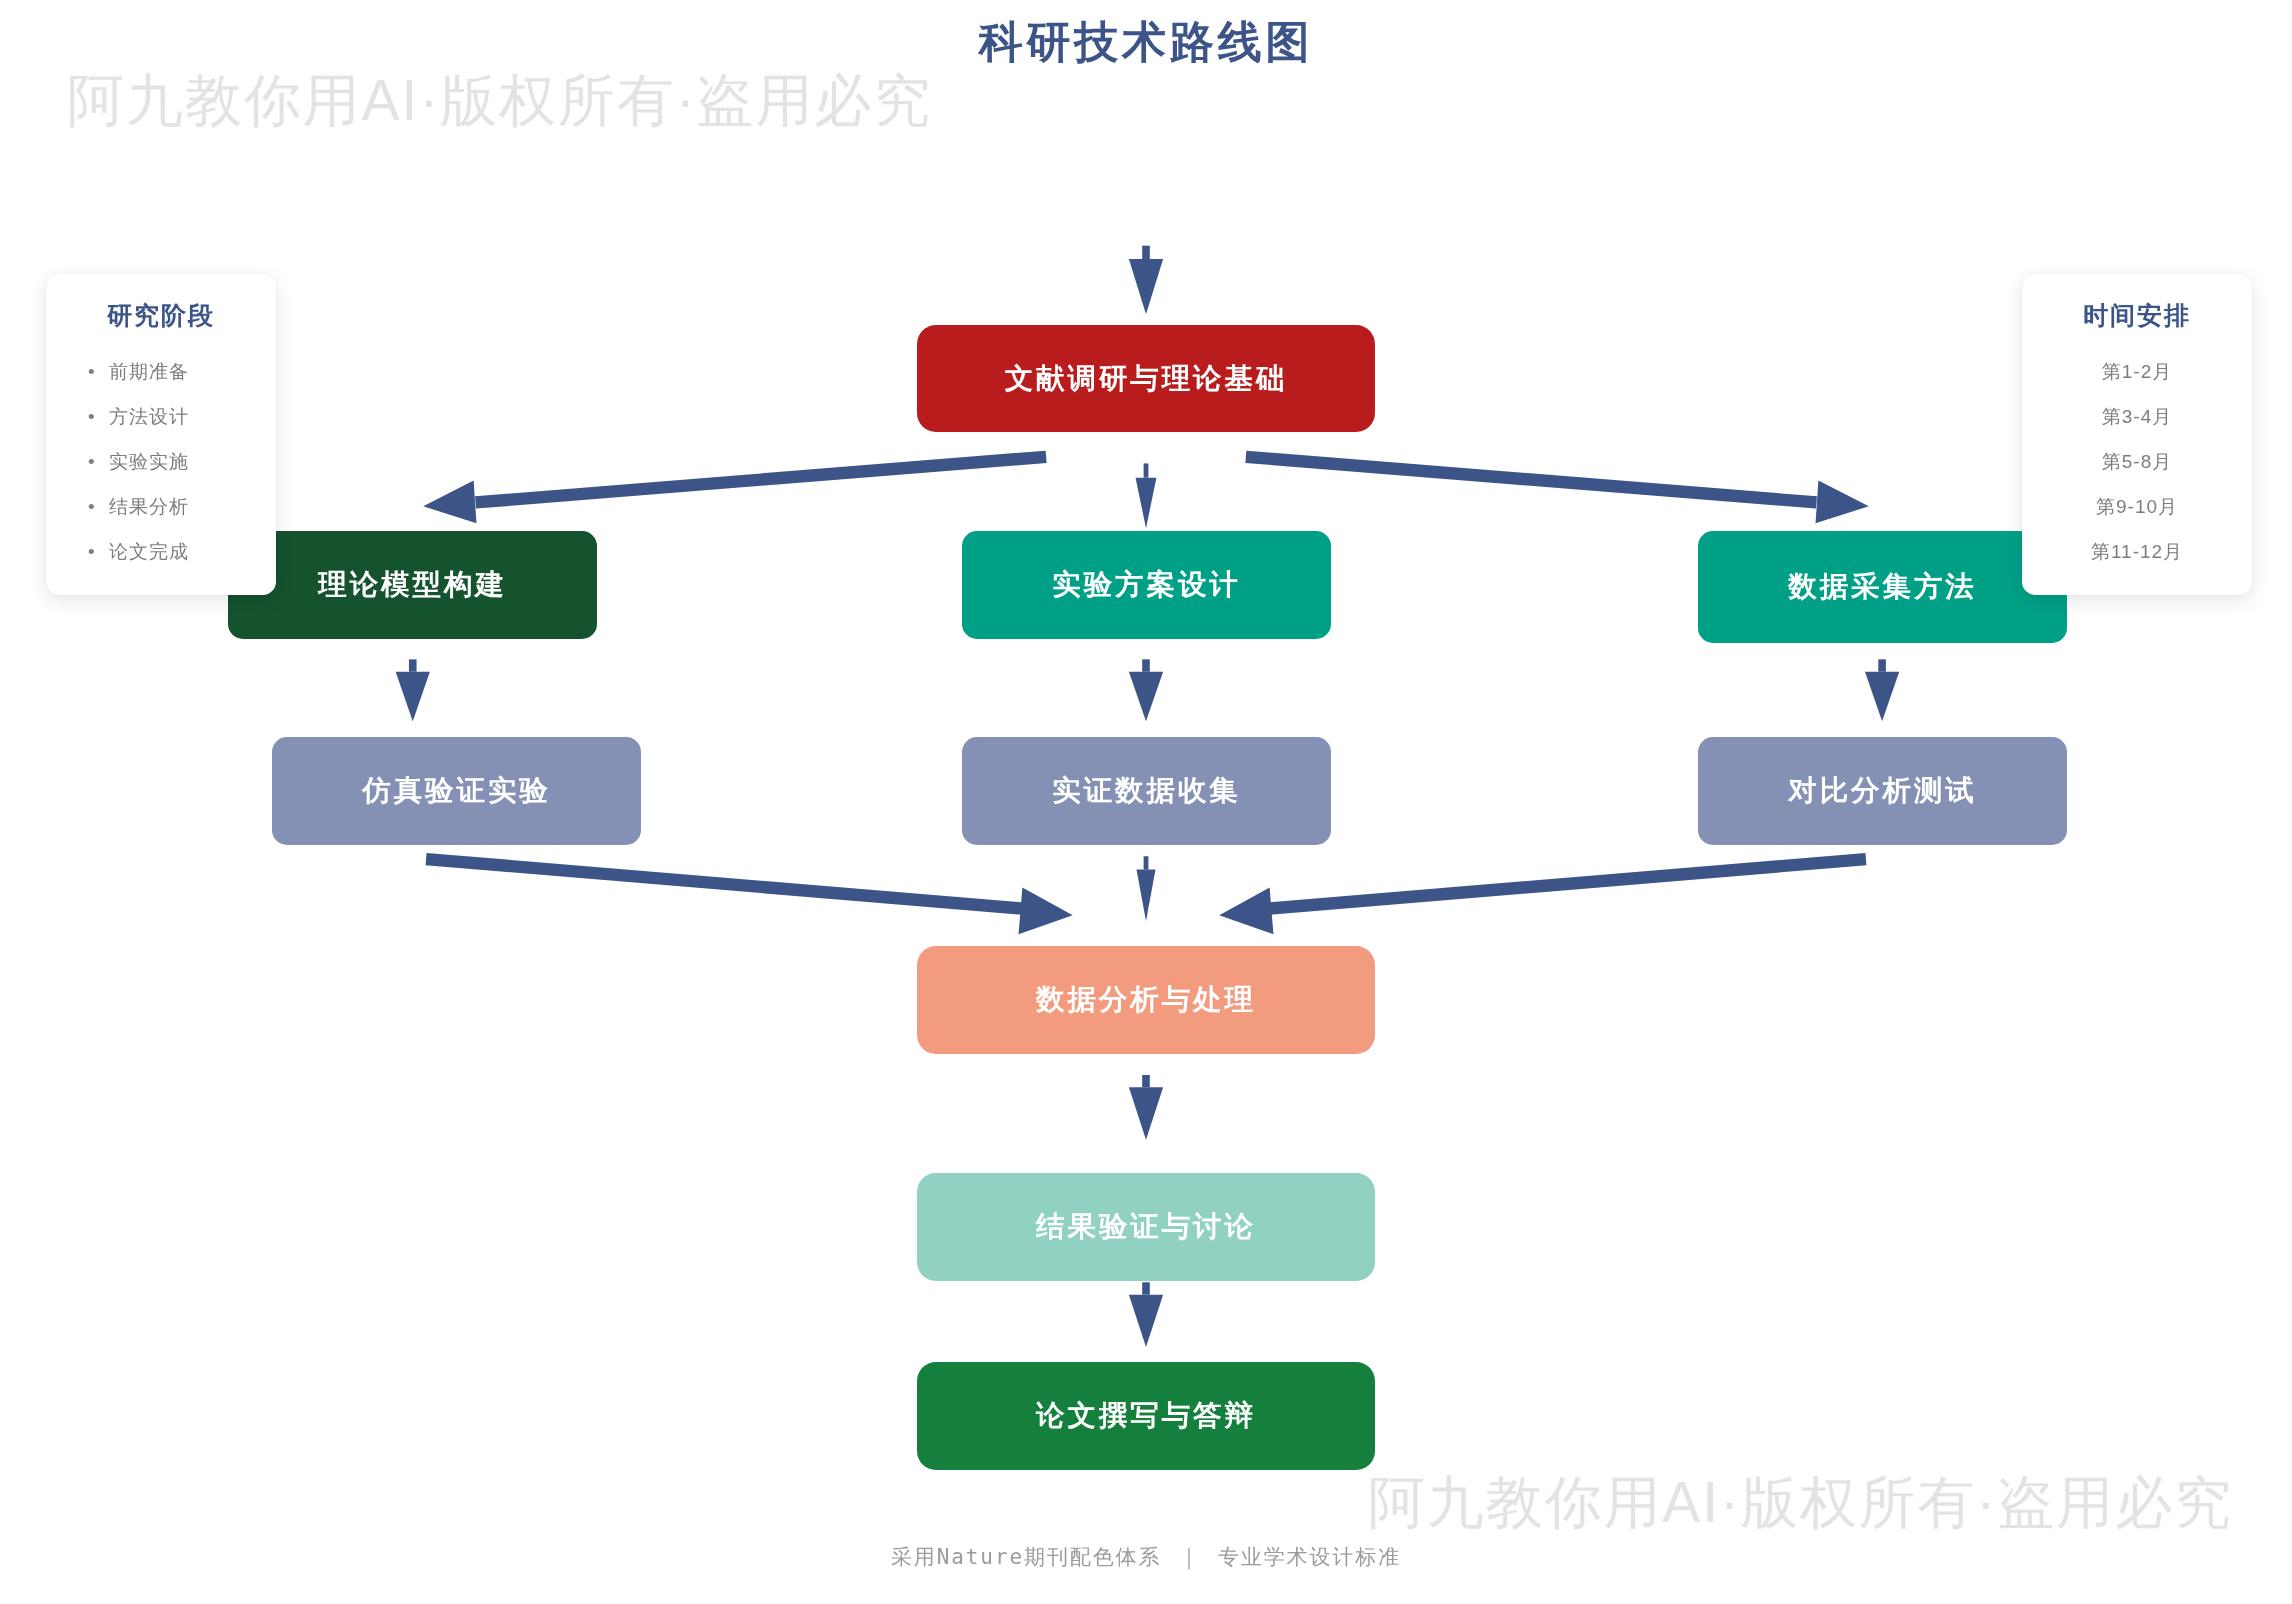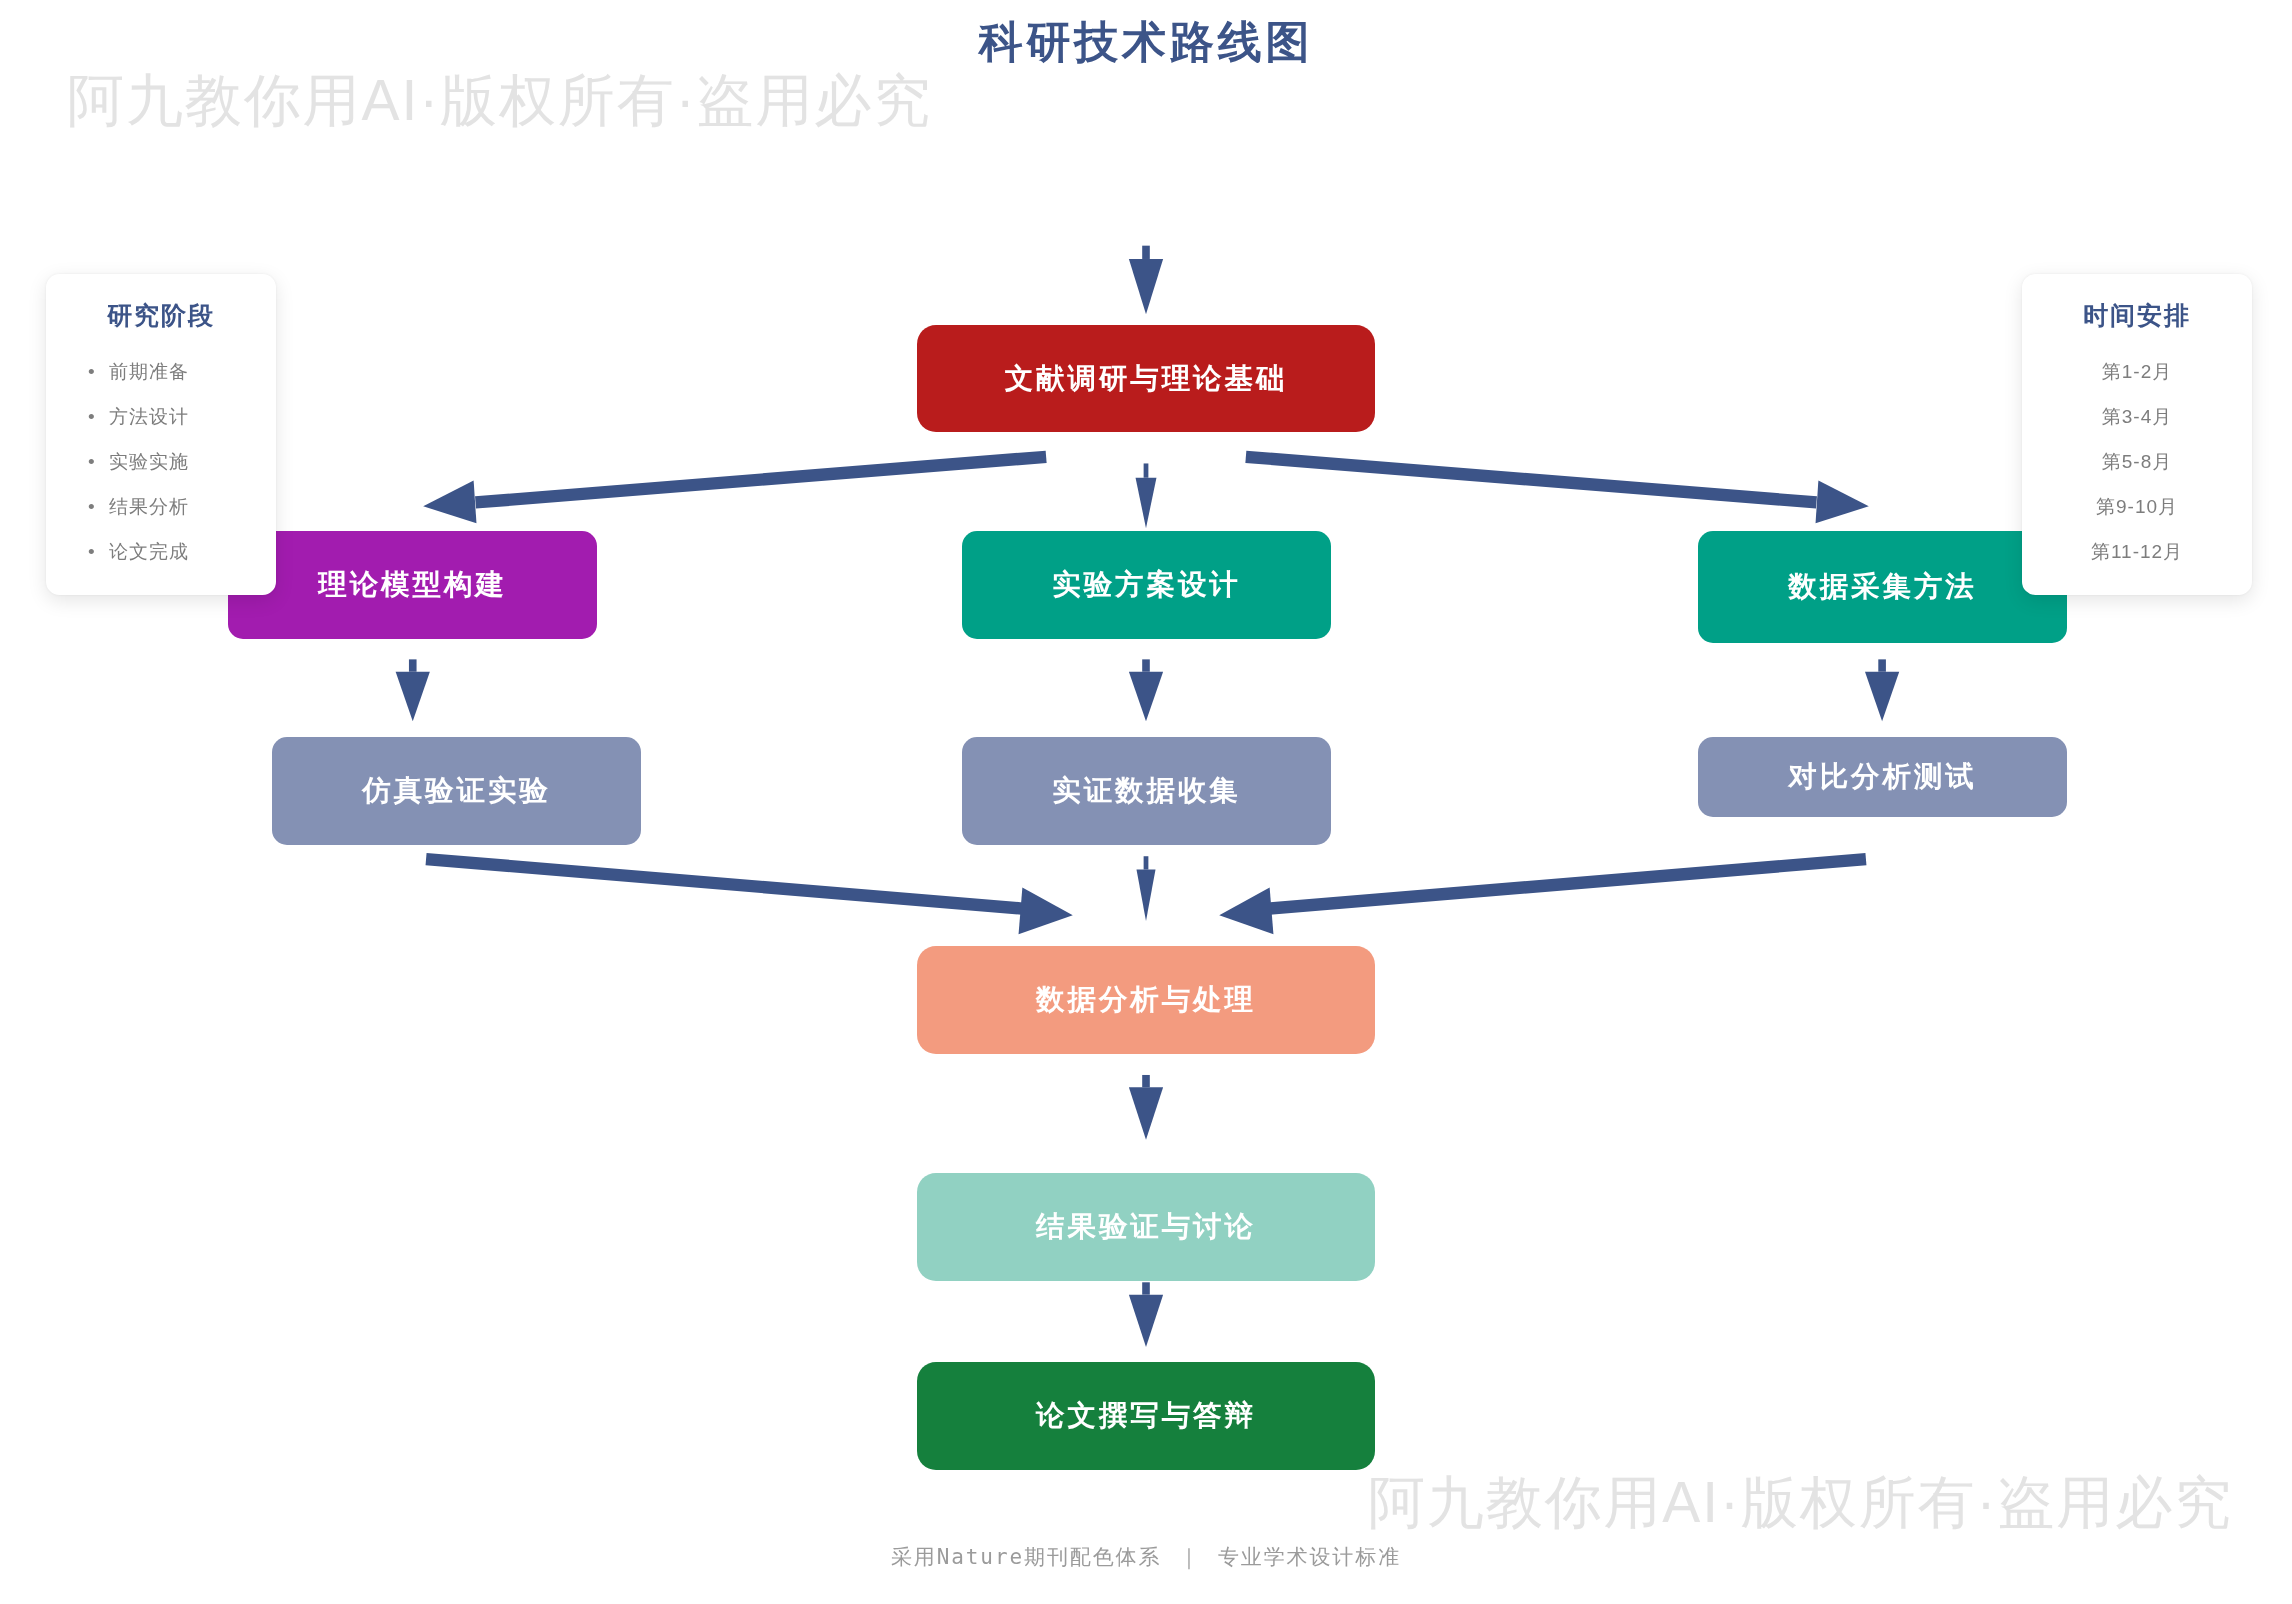--- a/index.html
+++ b/index.html
@@ -23,21 +23,21 @@
     color:#ffffff; font-size:28.5px; font-weight:bold; letter-spacing:2.9px;
     border-radius:19px; z-index:2; white-space:nowrap;
   }
   .n-problem    { left:917px;  top:117px; width:458px; height:111px; }
   .n-literature { left:917px;  top:325px; width:458px; height:107px; }
   .n-theory     { left:228px;  top:531px; width:369px; height:108px; border-radius:15px; }
   .n-design     { left:962px; top:531px; width:369px; height:108px; border-radius:15px; }
   .n-collection { left:1698px; top:531px; width:369px; height:112px; border-radius:15px; }
   .n-simulation { left:228px;  top:737px; width:369px; height:108px; border-radius:15px;margin-left:44px; }
   .n-empirical  { left:962px; top:737px; width:369px; height:108px; border-radius:15px; }
-  .n-comparison { left:1698px; top:737px; width:369px; height:80px; border-radius:15px; }
+  .n-comparison { left:1698px; top:737px; width:369px; height:108px; border-radius:15px; }
   .n-analysis   { left:917px;  top:946px; width:458px; height:108px; }
   .n-validation { left:917px;  top:1153px; width:458px; height:108px; }
   .n-thesis     { left:917px;  top:1362px; width:458px; height:108px; }
   .arrows { position:absolute; left:0; top:0; z-index:1; pointer-events:none; }
   .panel {
     position:absolute; top:274px; width:230px; height:321px; background:#ffffff;
     border-radius:13.3px; z-index:5;
     box-shadow:0 5.7px 19px rgba(0,0,0,0.10), 0 0 2.9px rgba(0,0,0,0.06);
     padding:25px 0 0 0; box-sizing:border-box;
   }
@@ -99,21 +99,21 @@
     <polygon points="1195,914 1215,914 1205,968"></polygon>
 
     <rect x="1201" y="1130" width="8" height="13"></rect>
     <polygon points="1187,1143 1223,1143 1205,1198"></polygon>
 
     <rect x="1201" y="1348" width="8" height="13"></rect>
     <polygon points="1187,1361 1223,1361 1205,1416"></polygon>
   </svg>
 
   <div class="node n-literature" style="background: #b91c1c;">文献调研与理论基础</div>
-  <div class="node n-theory" style="background: #a21caf;">理论模型构建</div>
+  <div class="node n-theory" style="background: #14532d;">理论模型构建</div>
   <div class="node n-design" style="background: rgb(0, 160, 135);">实验方案设计</div>
   <div class="node n-collection" style="background: rgb(0, 160, 135);">数据采集方法</div>
   <div class="node n-simulation" style="background: rgb(132, 145, 180);">仿真验证实验</div>
   <div class="node n-empirical" style="background: rgb(132, 145, 180);">实证数据收集</div>
   <div class="node n-comparison" style="background: rgb(132, 145, 180);">对比分析测试</div>
   <div class="node n-analysis" style="background: rgb(243, 155, 127);">数据分析与处理</div>
   <div class="node n-validation" style="background: rgb(145, 209, 194); margin-top: 20px;">结果验证与讨论</div>
   <div class="node n-thesis" style="background: #15803d;">论文撰写与答辩</div>
 
   <div class="panel panel-left">

